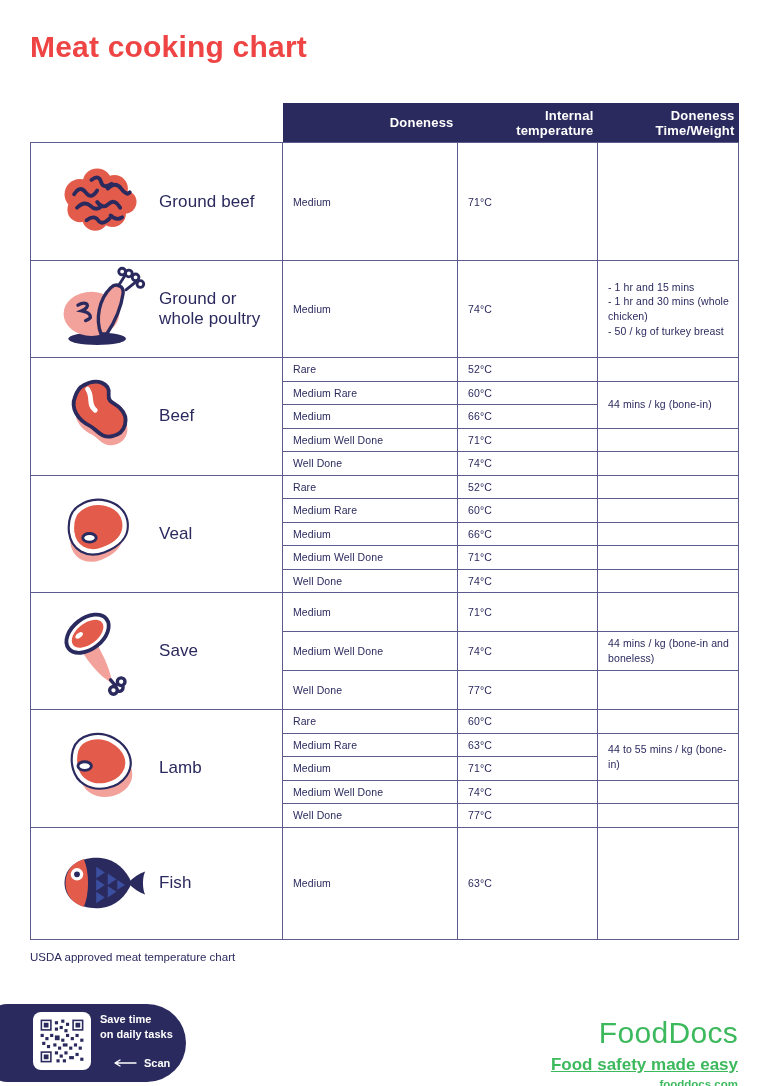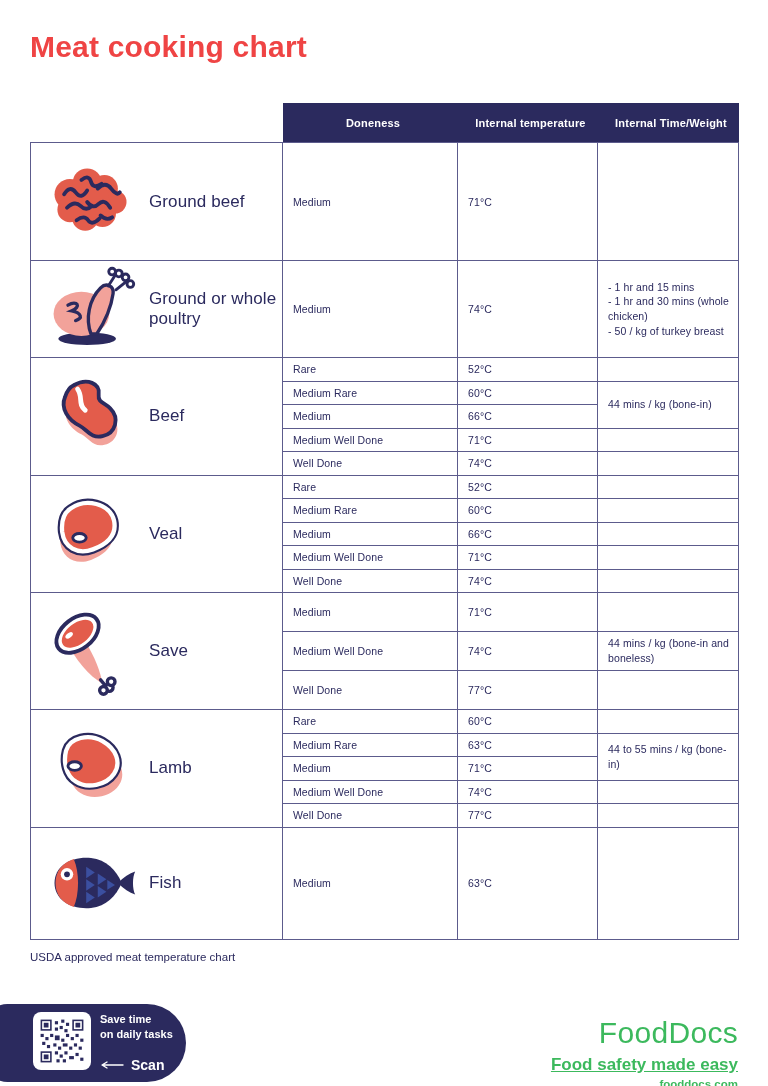--- a/index.html
+++ b/index.html
@@ -13,34 +13,34 @@
   }
   table.cooking{
     position:absolute;left:30px;top:103px;width:708px;
     border-collapse:collapse;table-layout:fixed;
   }
   table.cooking col.c1{width:252px}
   table.cooking col.c2{width:175px}
   table.cooking col.c3{width:140px}
   table.cooking col.c4{width:141px}
   th{
-    height:39px;background:#2b2a5e;color:#ffffff;font-size:11px;font-weight:bold;
-    text-align:center;padding:0 4px 0 10px;border:none;vertical-align:middle;letter-spacing:.2px;
+    height:39px;background:#2b2a5e;color:#ffffff;font-size:13px;font-weight:bold;
+    text-align:right;padding:0 4px 0 10px;border:none;vertical-align:middle;letter-spacing:.2px;
   }
   th.blank{background:transparent;}
   td{
     border:1px solid #5c5b8c;font-size:10.5px;color:#2b2a5e;
     padding:0 6px 0 10px;vertical-align:middle;letter-spacing:.1px;
   }
   tr.rs{height:23.5px}
   tr.rm{height:39px}
   tr.r-gb{height:118px}
   tr.r-po{height:85px}
   tr.r-fi{height:112px}
-  td.meat{padding:0 0 0 12px;}
+  td.meat{padding:0 0 0 22px;}
   .meatcell{display:flex;align-items:center;gap:10px;}
   .meatcell svg{flex:0 0 auto;}
   .meat-name{font-size:17px;font-weight:500;line-height:1.15;color:#2b2a5e;}
   td.roast{white-space:pre-line;line-height:1.4;padding-right:8px;margin-top:8px;}
   .caption{
     position:absolute;left:30px;top:951px;font-size:11.5px;font-weight:500;color:#2b2a5e;
   }
   
   .promo-blob{
     position:absolute;left:-14px;top:1004px;width:200px;height:78px;
@@ -48,21 +48,21 @@
   }
   .qr-box{
     position:absolute;left:33px;top:1012px;width:58px;height:58px;background:#ffffff;
     border-radius:8px;display:flex;align-items:center;justify-content:center;
   }
   .promo-text{
     position:absolute;left:100px;top:1012px;color:#ffffff;
     font-size:11px;font-weight:bold;line-height:1.35;
   }
   .promo-scan{
-    position:absolute;left:100px;top:1057px;color:#ffffff;font-size:14px;font-weight:bold;
+    position:absolute;left:113px;top:1057px;color:#ffffff;font-size:11px;font-weight:bold;
     display:flex;align-items:center;gap:7px;
   }
   
   .brand{position:absolute;right:30px;top:1016px;text-align:right;}
   .brand-word{font-size:30px;font-weight:400;color:#3cb95d;letter-spacing:.3px;}
   .brand-tag{font-size:17px;font-weight:bold;color:#3cb95d;margin-top:5px;text-decoration:underline;}
   .brand-site{font-size:11.5px;font-weight:bold;color:#3cb95d;margin-top:3px;}
 </style>
 </head>
 <body>
@@ -76,21 +76,21 @@
         <col class="c1">
         <col class="c2">
         <col class="c3">
         <col class="c4">
       </colgroup>
     <thead>
       <tr>
         <th class="blank"></th>
         <th>Doneness</th>
         <th>Internal temperature</th>
-        <th>Internal Time/Weight</th>
+        <th>Doneness Time/Weight</th>
       </tr>
     </thead>
     <tbody>
 
       <tr class="r-gb">
         <td class="meat">
           <div class="meatcell">
             <svg width="96" height="96" viewBox="0 0 100 100">
               <g fill="#e35c4b">
                 <circle cx="28" cy="42" r="16"></circle>

